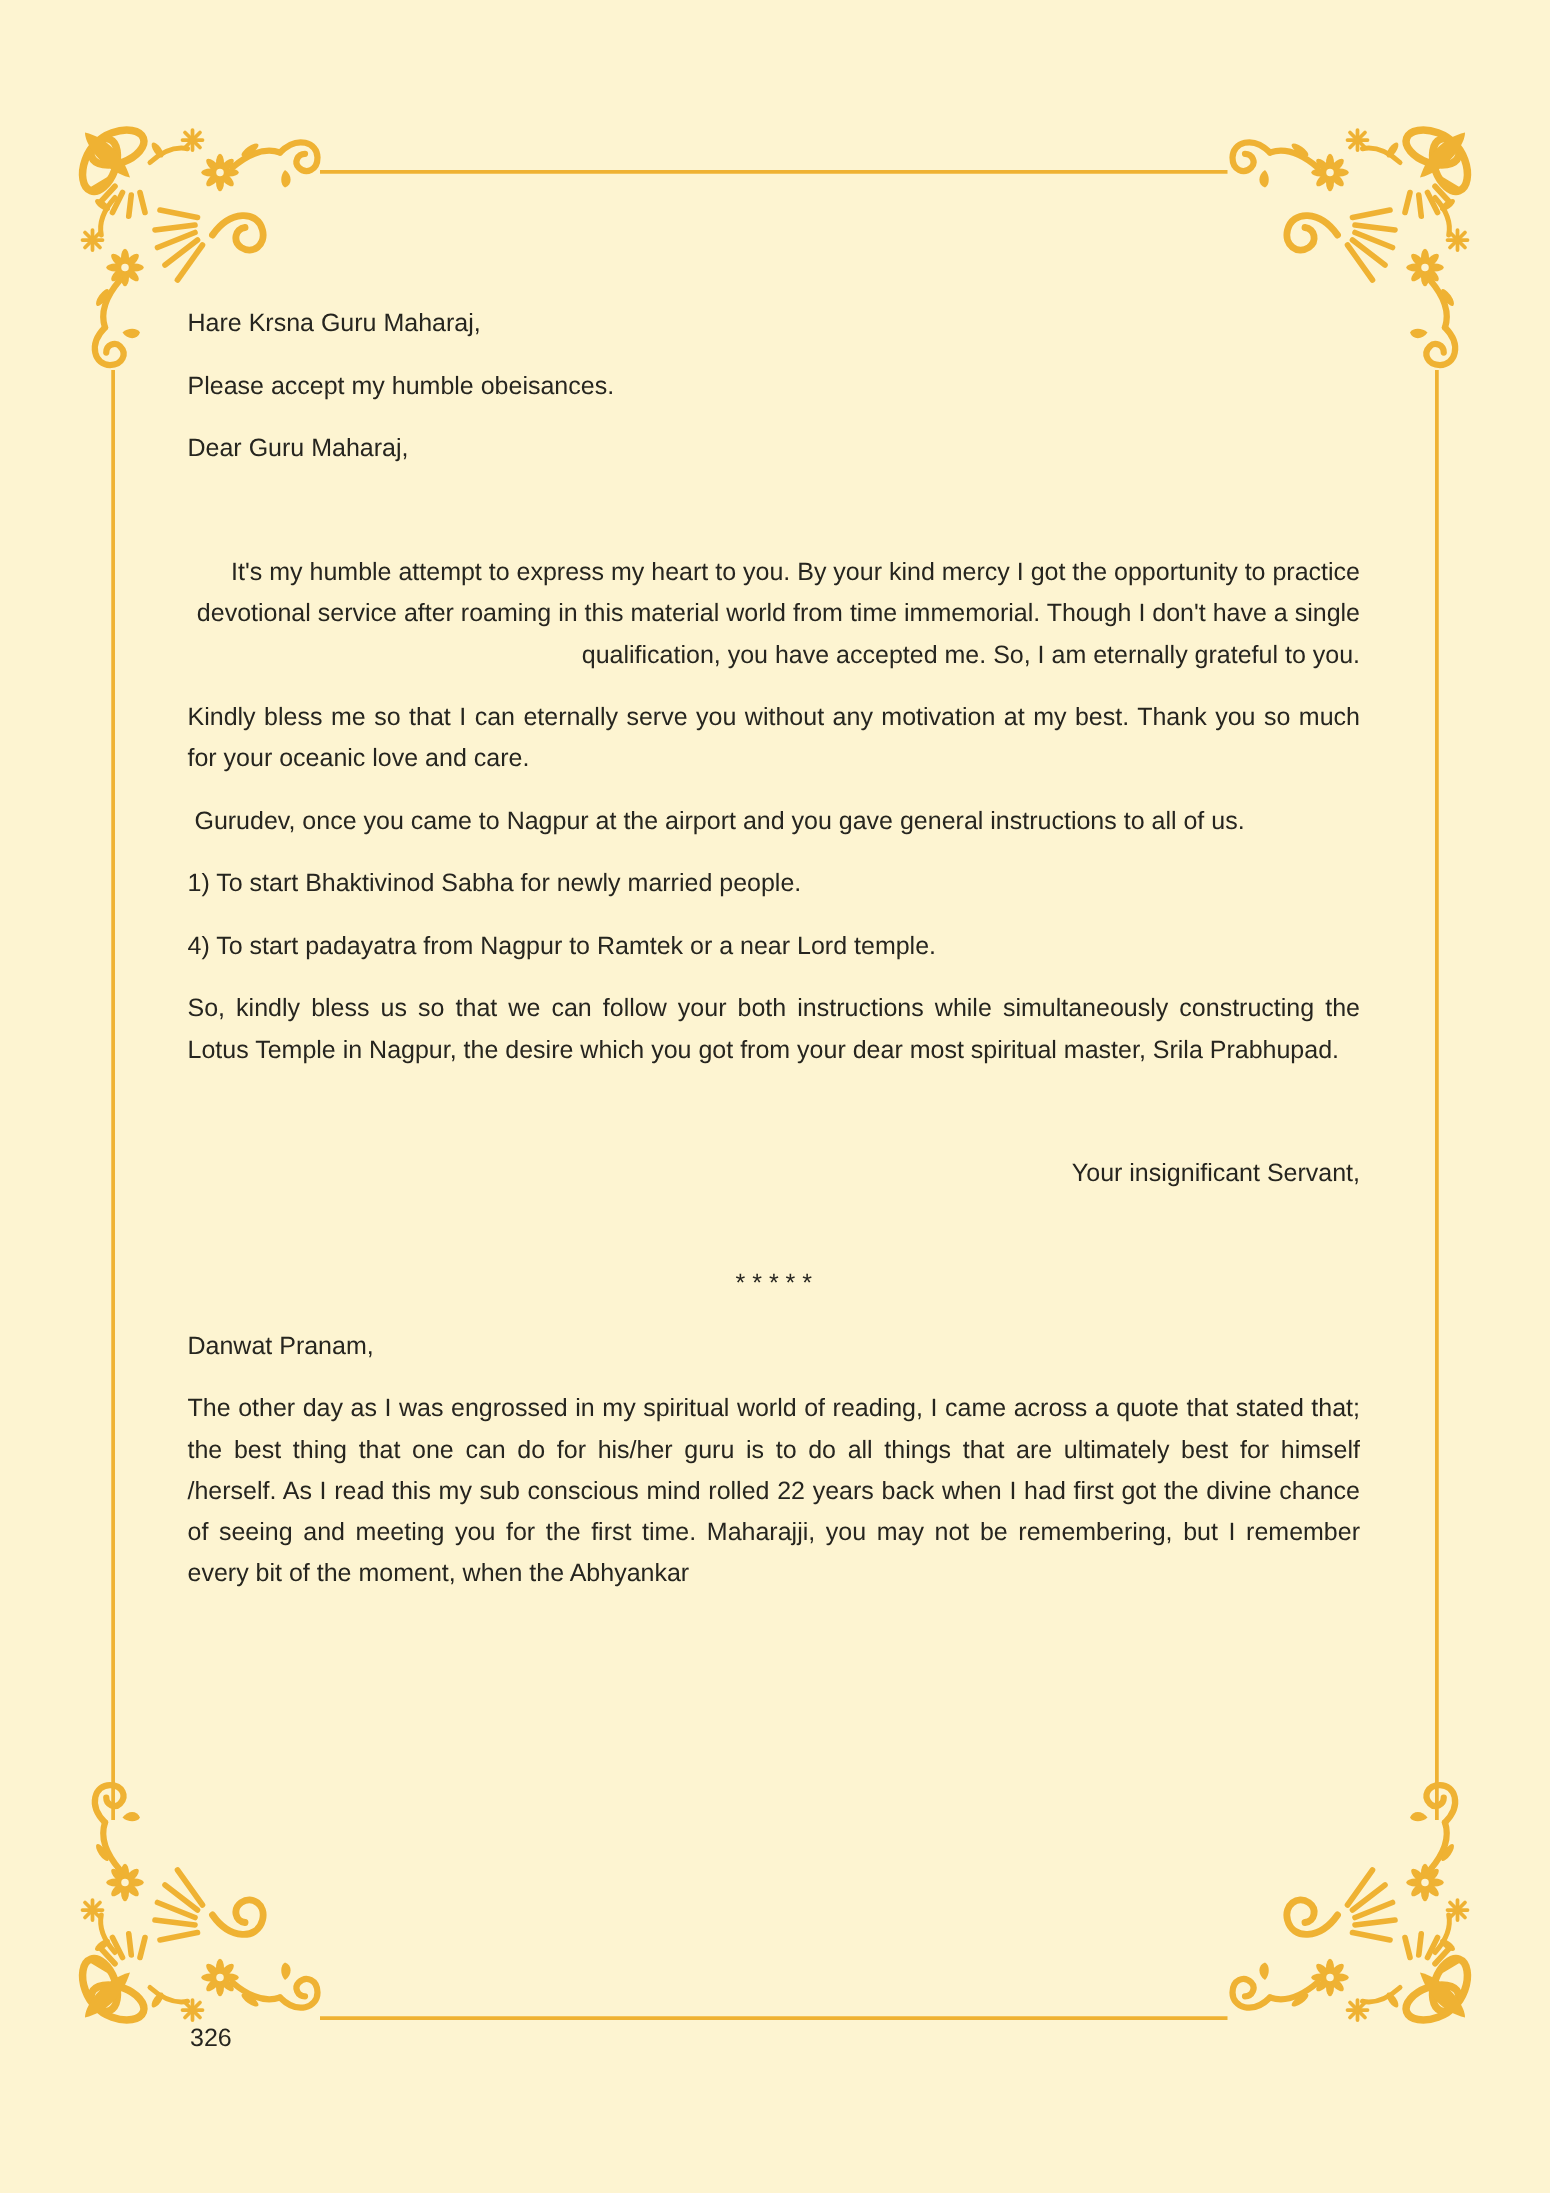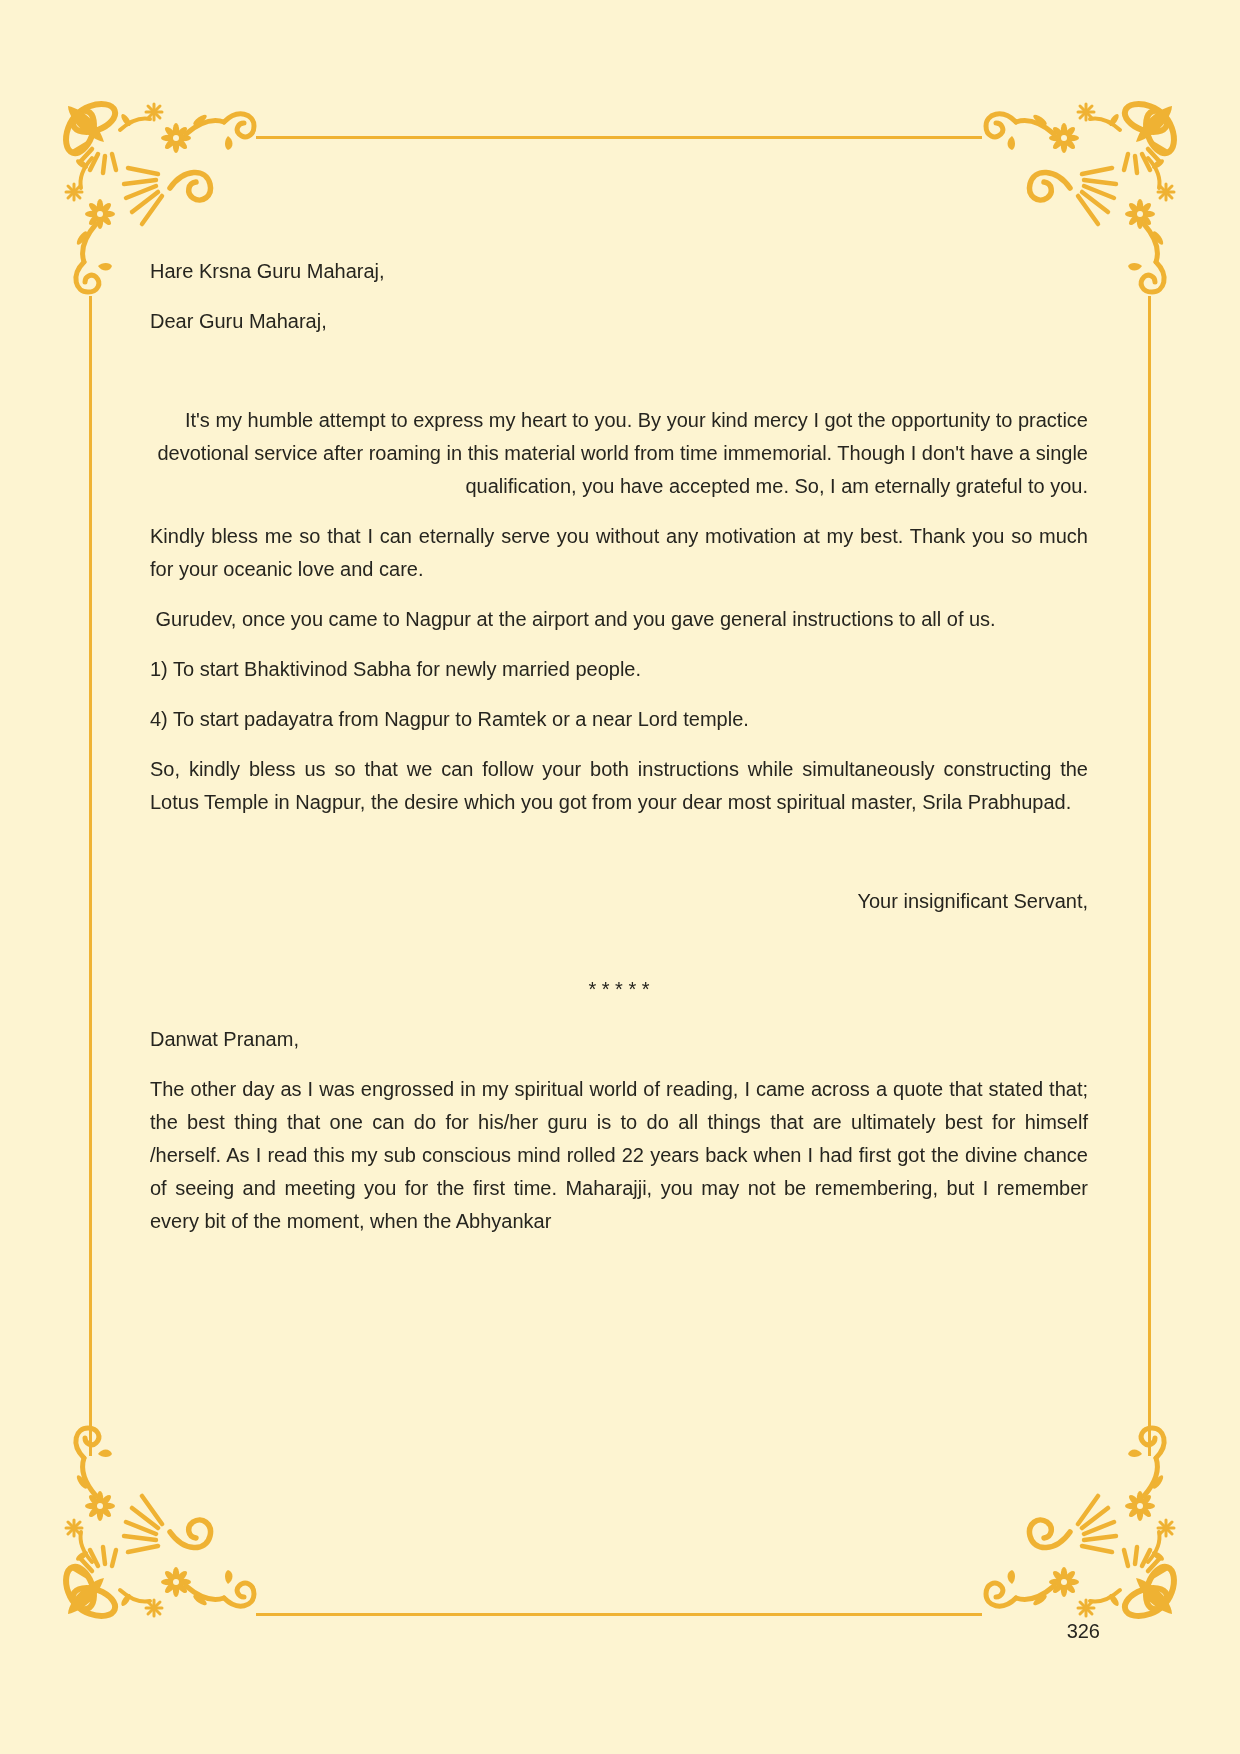--- a/index.html
+++ b/index.html
@@ -39,34 +39,34 @@
   .letter-body {
     position: absolute;
     left: 150px;
     top: 243px;
     width: 938px;
     font-size: 20px;
     line-height: 33px;
     color: #26251F;
   }
   .letter-body p {
-    margin: 12px 0 17px 0;
+    margin: 0 0 17px 0;
     text-align: justify;
   }
   .letter-body p.left   { text-align: left; }
   .letter-body p.center { text-align: center; }
   .letter-body p.gap    { margin-top: 66px; text-align: right; }
   .letter-body p.gap-sm { margin-top: 55px; }
 
   .page-number {
     position: absolute;
-    left: 162px;
+    left: 152px;
     top: 1620px;
     width: 938px;
-    text-align: right;
+    text-align: left;
     font-size: 20px;
     color: #26251F;
   }
   .defs-holder { position: absolute; width: 0; height: 0; overflow: hidden; }
 </style>
 </head>
 <body>
 
 <svg class="defs-holder" aria-hidden="true">
   <defs>
@@ -158,20 +158,21 @@
   </div>
   <div class="ornament orn-br">
     <svg viewBox="0 0 200 200" width="200" height="200">
         <use href="#cnr"></use>
       </svg>
   </div>
 
   <div class="letter-body">
 
     <p class="left">Hare Krsna Guru Maharaj,</p>
+    <p class="left">Please accept my humble obeisances.</p>
     <p class="left">Dear Guru Maharaj,</p>
 
     <p class="gap">It's my humble attempt to express my heart to you. By your kind mercy I got the opportunity to practice devotional service after roaming in this material world from time immemorial. Though I don't have a single qualification, you have accepted me. So, I am eternally grateful to you.</p>
     <p>Kindly bless me so that I can eternally serve you without any motivation at my best. Thank you so much for your oceanic love and care.</p>
     <p>&nbsp;Gurudev, once you came to Nagpur at the airport and you gave general instructions to all of us.</p>
 
     <p class="left">1) To start Bhaktivinod Sabha for newly married people.</p>
     <p class="left">4) To start padayatra from Nagpur to Ramtek or a near Lord temple.</p>
 
     <p>So, kindly bless us so that we can follow your both instructions while simultaneously constructing the Lotus Temple in Nagpur, the desire which you got from your dear most spiritual master, Srila Prabhupad.</p>

